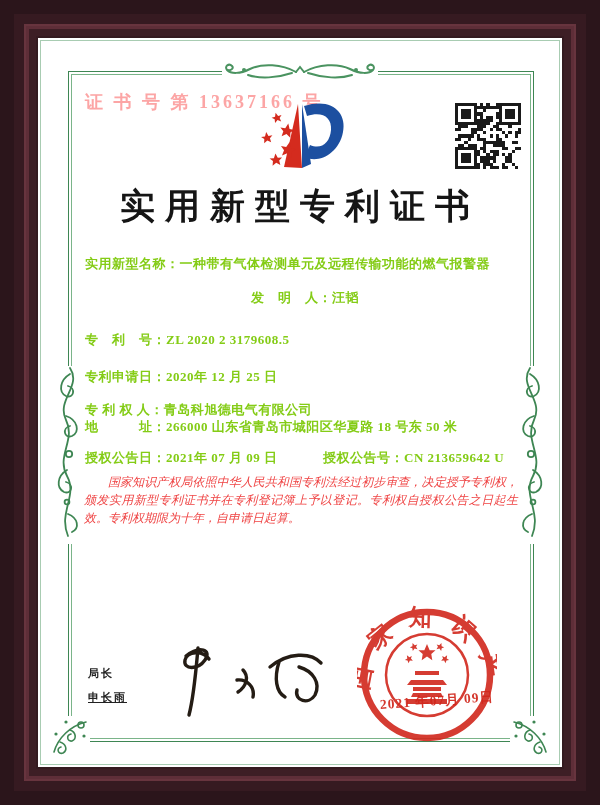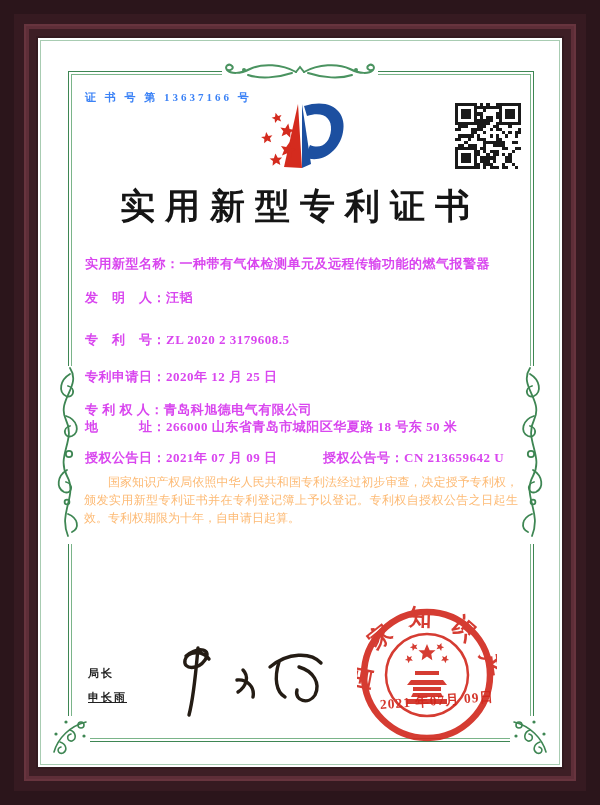--- a/index.html
+++ b/index.html
@@ -11,29 +11,29 @@
                     0 0 0 14px #67343e,0 0 0 24px #361a21,0 0 0 38px #24101500;}
   .paper::before{content:"";position:absolute;inset:2px;border:1px solid #a8ccb2;pointer-events:none;}
   
   .green-border{position:absolute;left:68px;top:71px;width:464px;height:669px;
                 border:1.5px solid #3e8653;}
   .green-border::before{content:"";position:absolute;inset:2px;border:1px solid #7ab489;}
   .ornament{position:absolute;color:#4a9360;}
   .ornament svg{display:block;}
   .white-back{background:#fff;}
   
-  .cert-no{position:absolute;left:85px;top:90px;font-size:11px;font-weight:bold;
-           letter-spacing:3px;color:#3b82f6;}
+  .cert-no{position:absolute;left:85px;top:90px;font-size:18px;font-weight:bold;
+           letter-spacing:3px;color:#fca5a5;}
   .title{position:absolute;left:0;top:183px;width:600px;text-align:center;font-size:35px;
          font-weight:bold;letter-spacing:10px;color:#151515;}
   .field-row{position:absolute;left:85px;width:440px;font-size:13px;font-weight:600;
-             color:#d946ef;letter-spacing:0.5px;white-space:nowrap;}
+             color:#84cc16;letter-spacing:0.5px;white-space:nowrap;}
   .field-label{font-weight:700;}
   .body-text{position:absolute;left:84px;top:474px;width:434px;font-size:12px;
-             line-height:17.8px;color:#fdba74;text-align:justify;}
+             line-height:17.8px;color:#ef4444;text-align:justify;font-style:italic;}
   .body-text p{margin:0;text-indent:2em;font-weight:500;}
   .director{position:absolute;left:88px;font-size:11px;font-weight:bold;color:#222;
             letter-spacing:2px;}
   .seal-date{position:absolute;left:352px;top:692px;width:170px;text-align:center;
              font-size:13.5px;font-weight:bold;color:#d1271c;transform:rotate(-4deg);
              letter-spacing:1px;opacity:.92;}
   .abs{position:absolute;}
 </style>
 </head>
 <body>
@@ -366,21 +366,21 @@
         <rect x="48" y="60" width="3" height="3" fill="#1a1a1a"></rect>
         <rect x="57" y="60" width="3" height="3" fill="#1a1a1a"></rect>
       </svg>
   </div>
 
   <div class="title">实用新型专利证书</div>
 
   <div class="field-row" style="top:255px;">
     <span class="field-label">实用新型名称：</span><span>一种带有气体检测单元及远程传输功能的燃气报警器</span>
   </div>
-  <div class="field-row" style="top:289px;">
+  <div class="field-row" style="top:289px;text-align:center;">
     <span class="field-label">发　明　人：</span><span>汪韬</span>
   </div>
   <div class="field-row" style="top:323px;margin-top:8px;">
     <span class="field-label">专　利　号：</span><span>ZL 2020 2 3179608.5</span>
   </div>
   <div class="field-row" style="top:356px;margin-top:12px;">
     <span class="field-label">专利申请日：</span><span>2020年 12 月 25 日</span>
   </div>
   <div class="field-row" style="top:401px;">
     <span class="field-label">专 利 权 人：</span><span>青岛科旭德电气有限公司</span>

